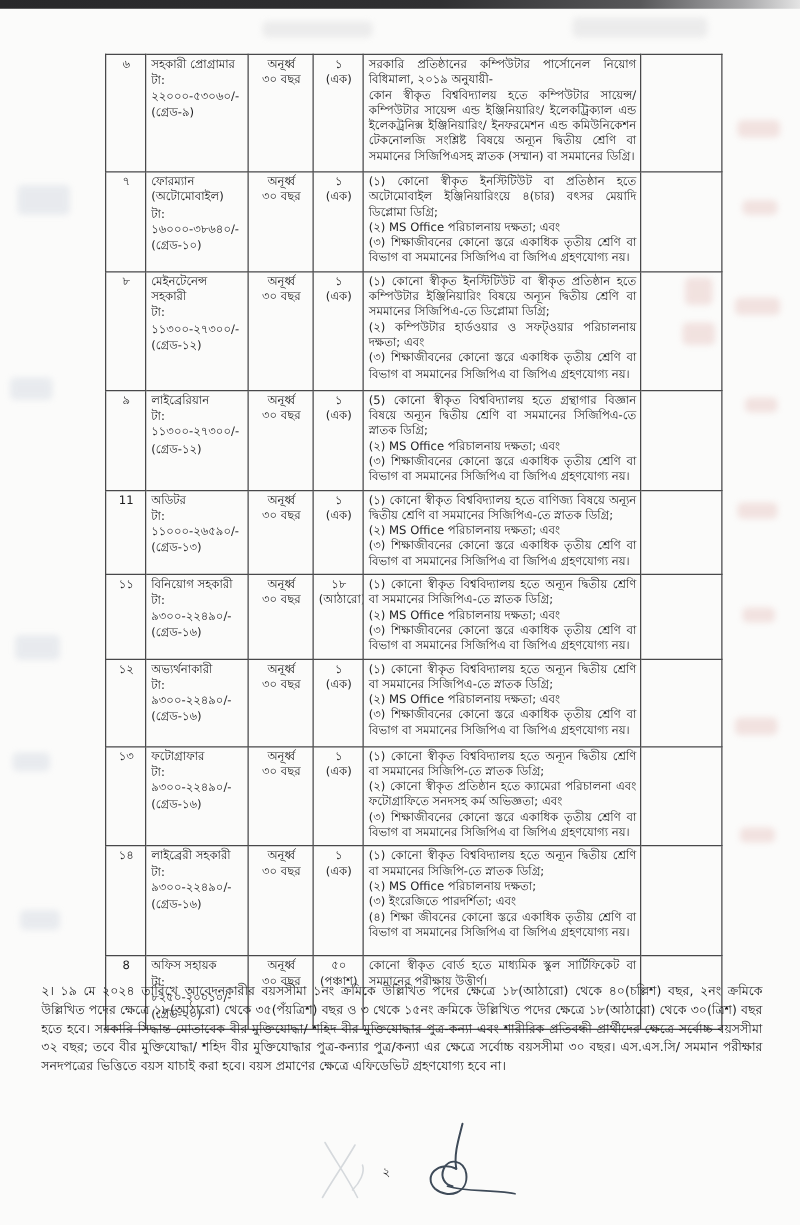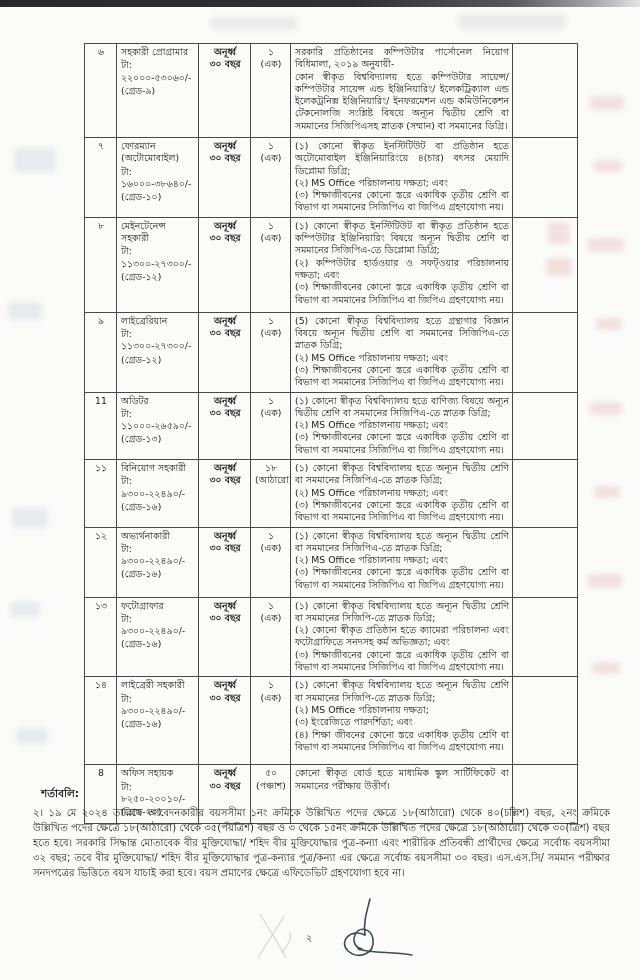--- a/index.html
+++ b/index.html
@@ -29,21 +29,21 @@
   table.positions td{
     border:1px solid #48484a;
     vertical-align:top;
     font-size:9.3px;line-height:12.3px;
     padding:2px 3px 3px 4px;
     overflow:hidden;
     color:#1c1c1e;
   }
   td.c-serial{text-align:center;padding-top:5px;}
   td.c-post div{margin-bottom:1px;}
-  td.c-age{text-align:center;padding-top:5px;font-weight:bold;}
+  td.c-age{text-align:center;padding-top:5px;}
   td.c-vac{text-align:center;padding-top:5px;}
   td.c-qual{text-align:justify;padding-left:5px;padding-right:4px;}
   td.c-qual div{margin:0;}
   td.c-rem{background:transparent;}
 
   .conditions{
     position:absolute;left:33px;top:786px;width:577px;
     font-size:10px;line-height:15px;text-align:justify;
   }
   .conditions h4{
@@ -308,21 +308,20 @@
           </td>
           <td class="c-qual">
             <div>কোনো স্বীকৃত বোর্ড হতে মাধ্যমিক স্কুল সার্টিফিকেট বা সমমানের পরীক্ষায় উত্তীর্ণ।</div>
           </td>
           <td class="c-rem"></td>
         </tr>
       </tbody>
   </table>
 
   <div class="conditions">
-    <h4>শর্তাবলি:</h4>
     <p>২। ১৯ মে ২০২৪ তারিখে আবেদনকারীর বয়সসীমা ১নং ক্রমিকে উল্লিখিত পদের ক্ষেত্রে ১৮(আঠারো) থেকে ৪০(চল্লিশ) বছর, ২নং ক্রমিকে উল্লিখিত পদের ক্ষেত্রে ১৮(আঠারো) থেকে ৩৫(পঁয়ত্রিশ) বছর ও ৩ থেকে ১৫নং ক্রমিকে উল্লিখিত পদের ক্ষেত্রে ১৮(আঠারো) থেকে ৩০(ত্রিশ) বছর হতে হবে। সরকারি সিদ্ধান্ত মোতাবেক বীর মুক্তিযোদ্ধা/ শহিদ বীর মুক্তিযোদ্ধার পুত্র-কন্যা এবং শারীরিক প্রতিবন্ধী প্রার্থীদের ক্ষেত্রে সর্বোচ্চ বয়সসীমা ৩২ বছর; তবে বীর মুক্তিযোদ্ধা/ শহিদ বীর মুক্তিযোদ্ধার পুত্র-কন্যার পুত্র/কন্যা এর ক্ষেত্রে সর্বোচ্চ বয়সসীমা ৩০ বছর। এস.এস.সি/ সমমান পরীক্ষার সনদপত্রের ভিত্তিতে বয়স যাচাই করা হবে। বয়স প্রমাণের ক্ষেত্রে এফিডেভিট গ্রহণযোগ্য হবে না।</p>
   </div>
 
   <span class="pagenum">২</span>
 
   <svg class="ghost-signature" viewBox="0 0 62 56">
     <path d="M14,6 C22,20 32,34 40,50 M38,8 C30,22 20,36 12,50 M36,44 C42,38 46,30 44,24" fill="none" stroke="#9aa3ae" stroke-width="1.3" stroke-linecap="round"></path>
   </svg>
 
   <svg class="signature" viewBox="0 0 120 75">

